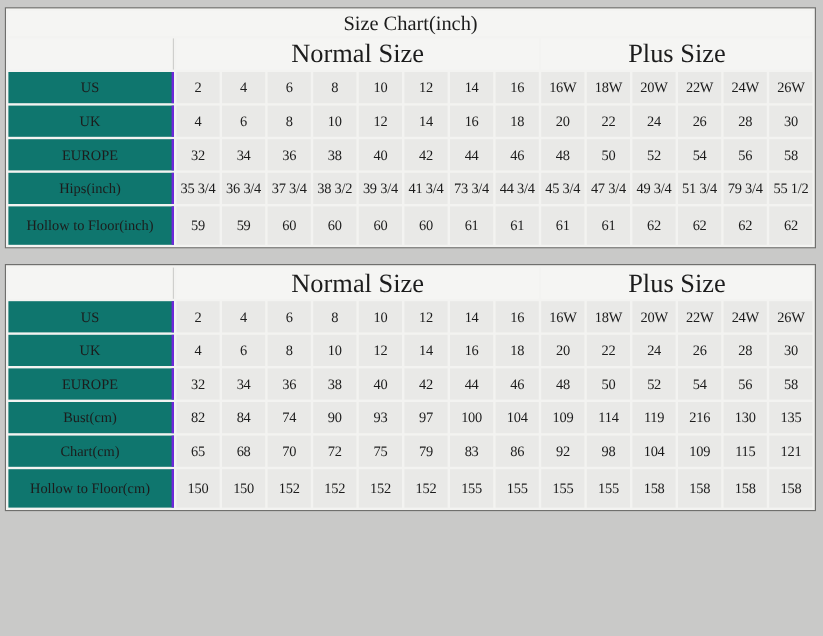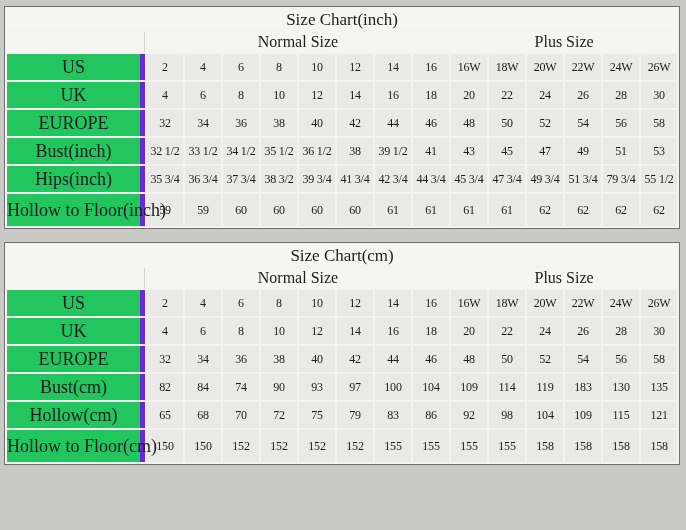--- a/index.html
+++ b/index.html
@@ -31,30 +31,30 @@
     overflow: visible;
     padding: 0;
   }
   td.title-cell {
     background: #f5f5f3;
     font-size: 17px;
     height: 21px;
   }
   td.group-cell, td.group-label-spacer {
     background: #f5f5f3;
-    font-size: 16px;
+    font-size: 22px;
     height: 20px;
   }
   td.group-label-spacer {
     border-right: 1px solid #cfcfcd;
   }
   td.label-cell {
-    background: #22c55e;
-    font-size: 18px;
-    border-right: 5px solid #6d28d9;
+    background: #0f766e;
+    font-size: 12px;
+    border-right: 2px solid #6d28d9;
   }
   td.data-cell {
     background: #e9e9e7;
     font-size: 12px;
     letter-spacing: -0.2px;
   }
   tr.data-row td { height: 26px; }
   tr.data-row.tall td { height: 32px; }
 </style>
 </head>
@@ -134,45 +134,28 @@
             <td class="data-cell">44</td>
             <td class="data-cell">46</td>
             <td class="data-cell">48</td>
             <td class="data-cell">50</td>
             <td class="data-cell">52</td>
             <td class="data-cell">54</td>
             <td class="data-cell">56</td>
             <td class="data-cell">58</td>
           </tr>
           <tr class="data-row">
-            <td class="label-cell">Bust(inch)</td>
-            <td class="data-cell">32 1/2</td>
-            <td class="data-cell">33 1/2</td>
-            <td class="data-cell">34 1/2</td>
-            <td class="data-cell">35 1/2</td>
-            <td class="data-cell">36 1/2</td>
-            <td class="data-cell">38</td>
-            <td class="data-cell">39 1/2</td>
-            <td class="data-cell">41</td>
-            <td class="data-cell">43</td>
-            <td class="data-cell">45</td>
-            <td class="data-cell">47</td>
-            <td class="data-cell">49</td>
-            <td class="data-cell">51</td>
-            <td class="data-cell">53</td>
-          </tr>
-          <tr class="data-row">
             <td class="label-cell">Hips(inch)</td>
             <td class="data-cell">35 3/4</td>
             <td class="data-cell">36 3/4</td>
             <td class="data-cell">37 3/4</td>
             <td class="data-cell">38 3/2</td>
             <td class="data-cell">39 3/4</td>
             <td class="data-cell">41 3/4</td>
-            <td class="data-cell">42 3/4</td>
+            <td class="data-cell">73 3/4</td>
             <td class="data-cell">44 3/4</td>
             <td class="data-cell">45 3/4</td>
             <td class="data-cell">47 3/4</td>
             <td class="data-cell">49 3/4</td>
             <td class="data-cell">51 3/4</td>
             <td class="data-cell">79 3/4</td>
             <td class="data-cell">55 1/2</td>
           </tr>
           <tr class="data-row tall">
             <td class="label-cell">Hollow to Floor(inch)</td>
@@ -206,23 +189,20 @@
           <col style="width: 36px;">
           <col style="width: 36px;">
           <col style="width: 36px;">
           <col style="width: 36px;">
           <col style="width: 36px;">
           <col style="width: 36px;">
           <col style="width: 36px;">
         </colgroup>
         <tbody>
           <tr>
-            <td colspan="15" class="title-cell">Size Chart(cm)</td>
-          </tr>
-          <tr>
             <td class="group-label-spacer"></td>
             <td colspan="8" class="group-cell">Normal Size</td>
             <td colspan="6" class="group-cell">Plus Size</td>
           </tr>
           <tr class="data-row">
             <td class="label-cell">US</td>
             <td class="data-cell">2</td>
             <td class="data-cell">4</td>
             <td class="data-cell">6</td>
             <td class="data-cell">8</td>
@@ -277,26 +257,26 @@
             <td class="data-cell">84</td>
             <td class="data-cell">74</td>
             <td class="data-cell">90</td>
             <td class="data-cell">93</td>
             <td class="data-cell">97</td>
             <td class="data-cell">100</td>
             <td class="data-cell">104</td>
             <td class="data-cell">109</td>
             <td class="data-cell">114</td>
             <td class="data-cell">119</td>
-            <td class="data-cell">183</td>
+            <td class="data-cell">216</td>
             <td class="data-cell">130</td>
             <td class="data-cell">135</td>
           </tr>
           <tr class="data-row">
-            <td class="label-cell">Hollow(cm)</td>
+            <td class="label-cell">Chart(cm)</td>
             <td class="data-cell">65</td>
             <td class="data-cell">68</td>
             <td class="data-cell">70</td>
             <td class="data-cell">72</td>
             <td class="data-cell">75</td>
             <td class="data-cell">79</td>
             <td class="data-cell">83</td>
             <td class="data-cell">86</td>
             <td class="data-cell">92</td>
             <td class="data-cell">98</td>

